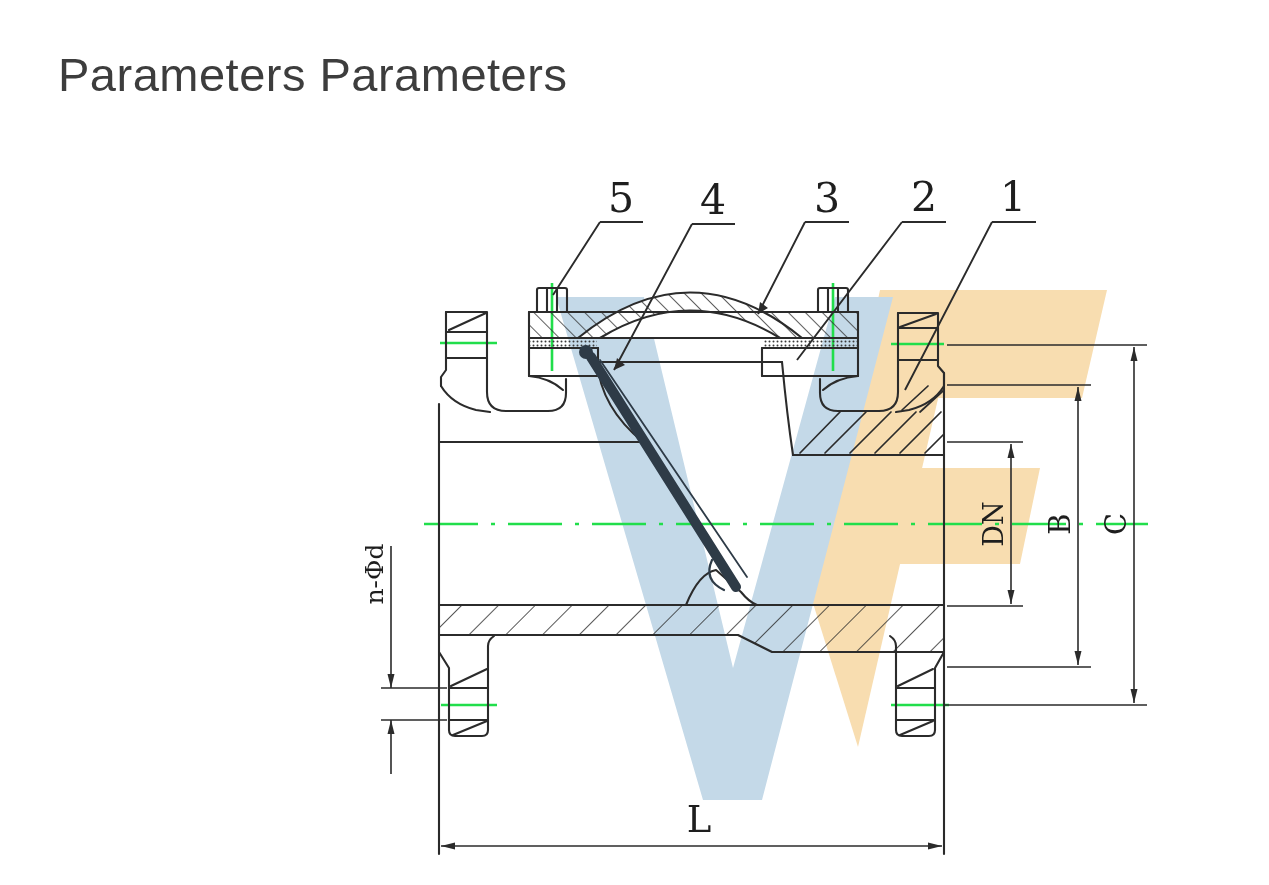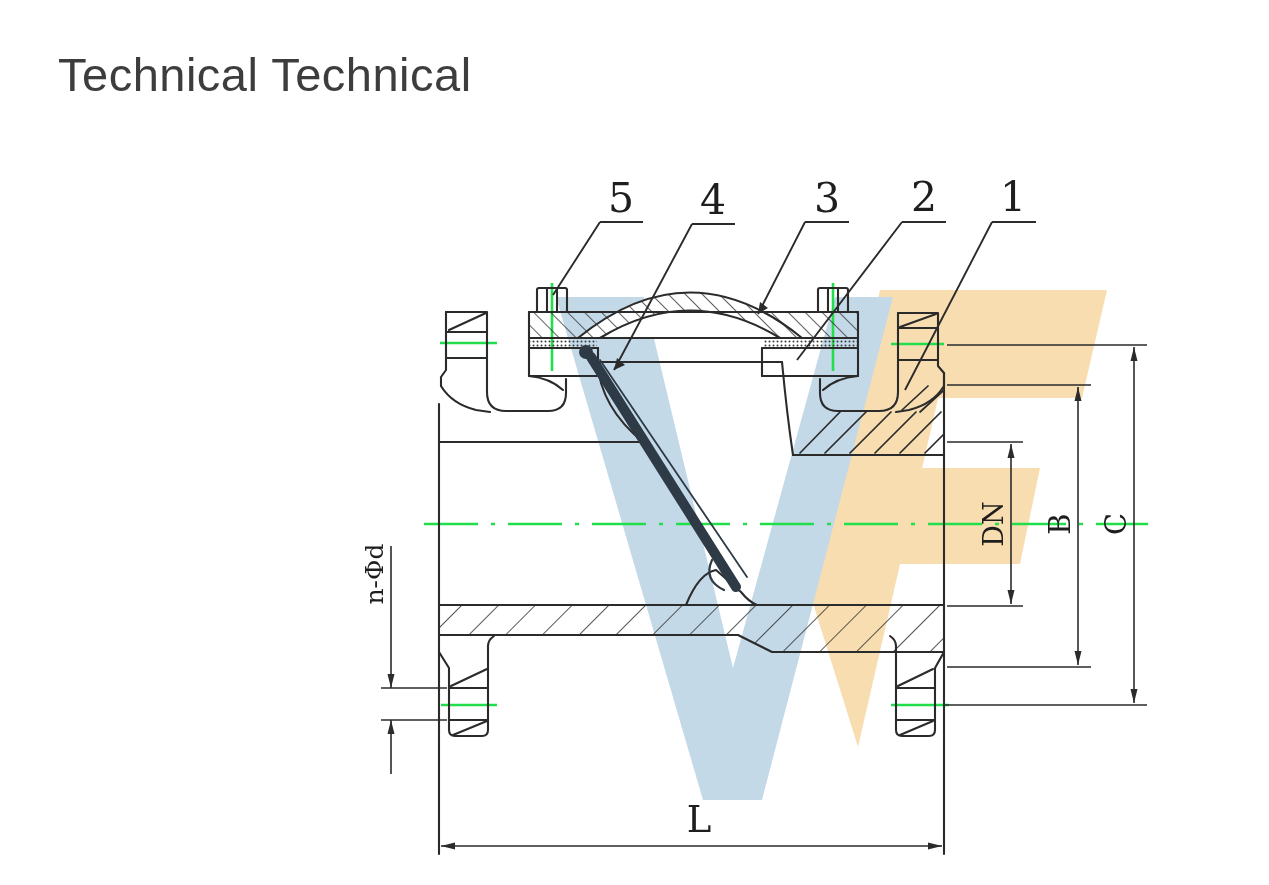--- a/index.html
+++ b/index.html
@@ -6,21 +6,21 @@
   body{width:1269px;height:885px;position:relative;overflow:hidden;
        font-family:"Liberation Sans", sans-serif;}
   .page-title{position:absolute;left:58px;top:18px;font-size:47px;line-height:1.1;
        color:#3d3d3d;letter-spacing:0.5px;font-weight:400;}
   svg text{font-family:"DejaVu Serif","Liberation Serif",serif;fill:#1e1e1e;}
   .drawing-wrap{position:absolute;left:0;top:0;width:1269px;height:885px;}
 </style>
 </head>
 <body>
 
-<h1 class="page-title">Technical Technical</h1>
+<h1 class="page-title">Parameters Parameters</h1>
 
 <div class="drawing-wrap">
 <svg width="1269" height="885" viewBox="0 0 1269 885" xmlns="http://www.w3.org/2000/svg">
   <defs>
     <pattern id="pB" width="12" height="12" patternUnits="userSpaceOnUse" patternTransform="rotate(-45)">
       <line x1="0" y1="0" x2="0" y2="12" stroke="#2b2b2b" stroke-width="1.5"></line>
     </pattern>
     <pattern id="pS" width="26" height="26" patternUnits="userSpaceOnUse" patternTransform="rotate(45)">
       <line x1="0" y1="0" x2="0" y2="26" stroke="#2b2b2b" stroke-width="1.6"></line>
     </pattern>

